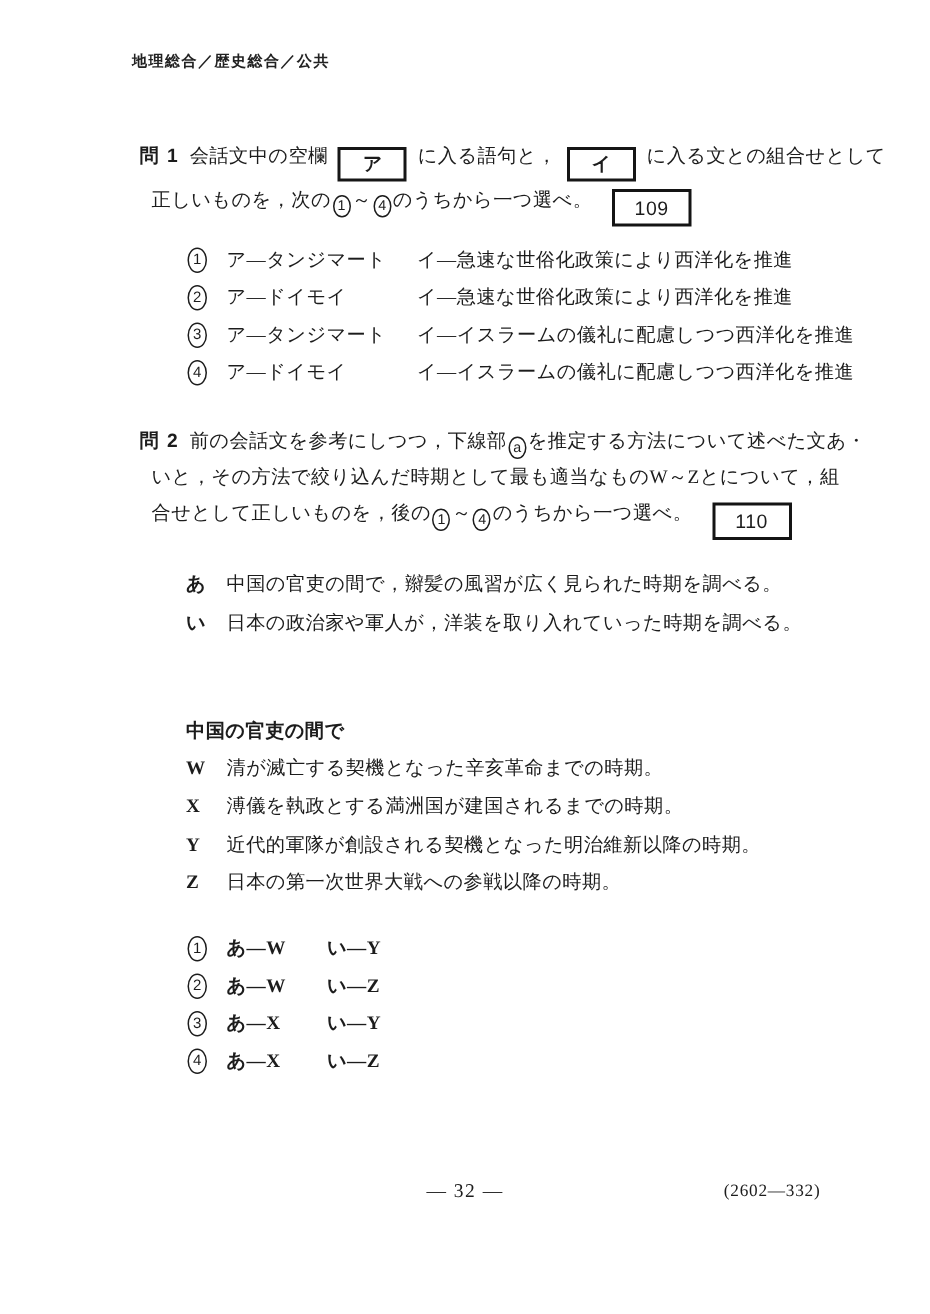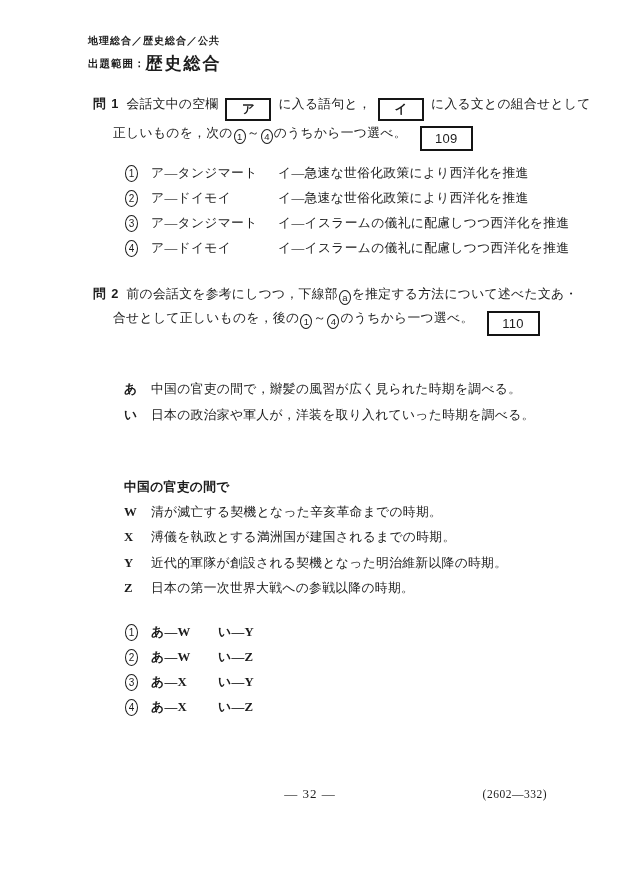--- a/index.html
+++ b/index.html
@@ -25,21 +25,21 @@
     font-size:10.5px; font-weight:bold; vertical-align:2px; letter-spacing:1px;
   }
   .hdr-range-value {
     font-family:"Liberation Sans", sans-serif;
     font-size:17px; font-weight:bold; letter-spacing:2px;
   }
 
   
   .qblock { position:absolute; width:472px; font-size:12.8px; letter-spacing:0.3px; }
   .qline { line-height:24px; white-space:nowrap; }
-  .qline.cont { margin-left:20px; }
+  .qline.cont { margin-left:8px; }
   .qlabel {
     font-family:"Liberation Sans", sans-serif;
     font-weight:bold; letter-spacing:1px; margin-right:7px;text-align:right;
   }
 
   
   .kbox {
     display:inline-block; width:42px; height:19px;
     border:2px solid #161616; text-align:center;
     font-family:"Liberation Sans", sans-serif;
@@ -96,23 +96,20 @@
     position:absolute; top:788px; right:73px; font-size:11.5px; letter-spacing:0.5px;
   }
 </style>
 </head>
 <body>
 
 <div class="page">
 
   <div class="hdr">
     <div class="hdr-sub">地理総合／歴史総合／公共</div>
-    <div class="hdr-range">
-      <span class="hdr-range-label">出題範囲：</span><span class="hdr-range-value">歴史総合</span>
-    </div>
   </div>
 
   <div class="qblock" style="left:93px; top:92px;">
     <div class="qline">
       <span class="qlabel">問 1</span><span>会話文中の空欄</span><span class="kbox">ア</span><span>に入る語句と，</span><span class="kbox">イ</span><span>に入る文との組合せとして</span>
     </div>
     <div class="qline cont">
       <span>正しいものを，次の</span><span class="cn">1</span><span>～</span><span class="cn">4</span><span>のうちから一つ選べ。</span><span class="ansbox">109</span>
     </div>
   </div>
@@ -138,20 +135,23 @@
         <span class="col-a">ア―ドイモイ</span>
         <span class="col-b">イ―イスラームの儀礼に配慮しつつ西洋化を推進</span>
     </div>
   </div>
 
   <div class="qblock" style="left:93px; top:282px;">
     <div class="qline">
       <span class="qlabel">問 2</span><span>前の会話文を参考にしつつ，下線部</span><span class="cn">a</span><span>を推定する方法について述べた文あ・</span>
     </div>
     <div class="qline cont">
+      <span>いと，その方法で絞り込んだ時期として最も適当なものW～Zとについて，組</span>
+    </div>
+    <div class="qline cont">
       <span>合せとして正しいものを，後の</span><span class="cn">1</span><span>～</span><span class="cn">4</span><span>のうちから一つ選べ。</span><span class="ansbox">110</span>
     </div>
   </div>
 
   <div class="section" style="top:377px;">
     <div class="sec-row">
       <span class="skey">あ</span>
         <span>中国の官吏の間で，辮髪の風習が広く見られた時期を調べる。</span>
     </div>
     <div class="sec-row">

